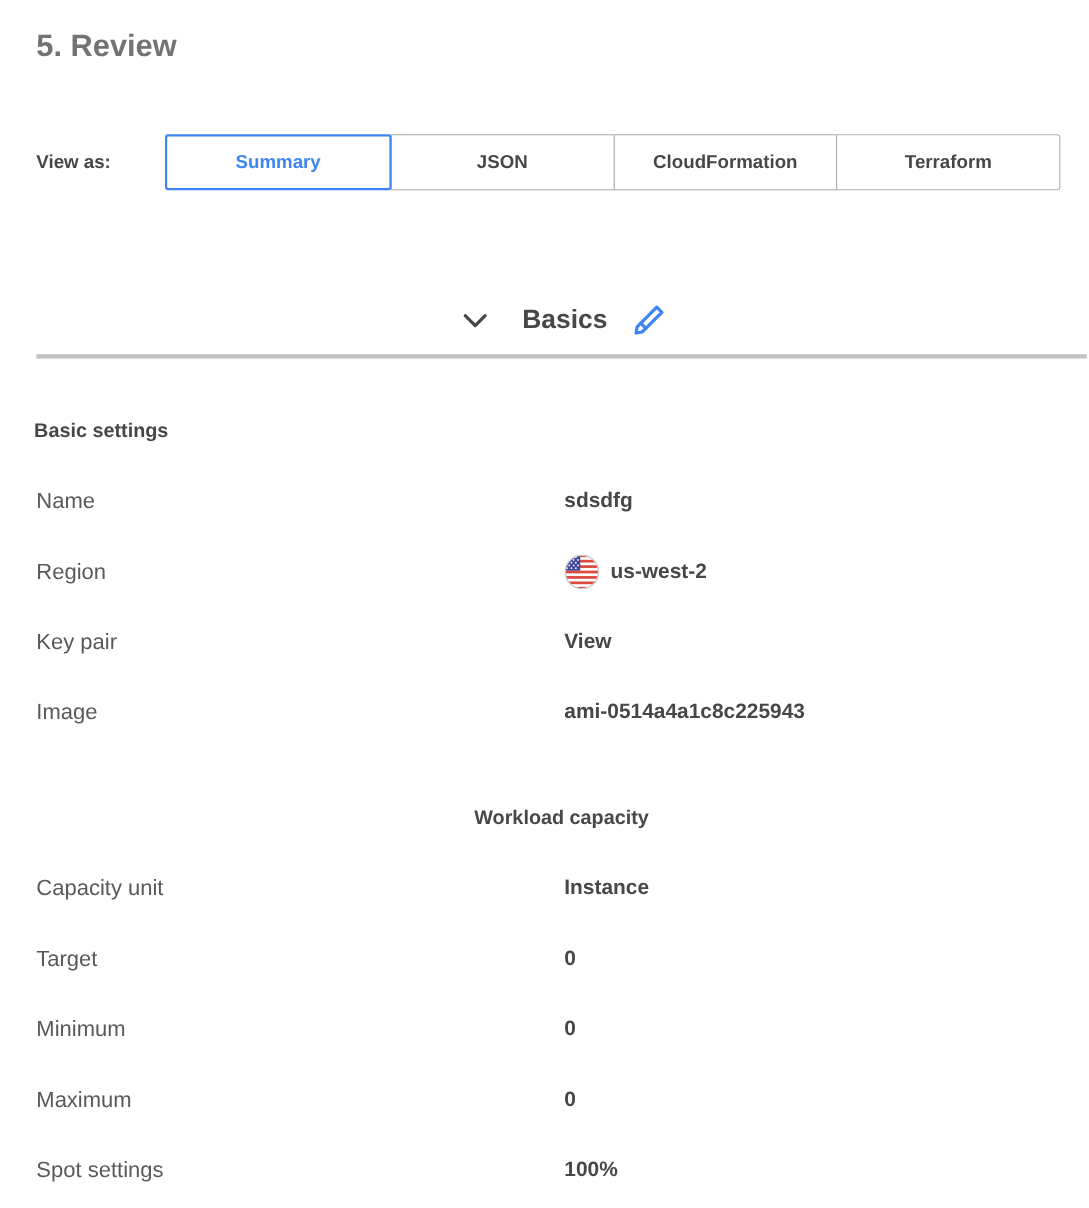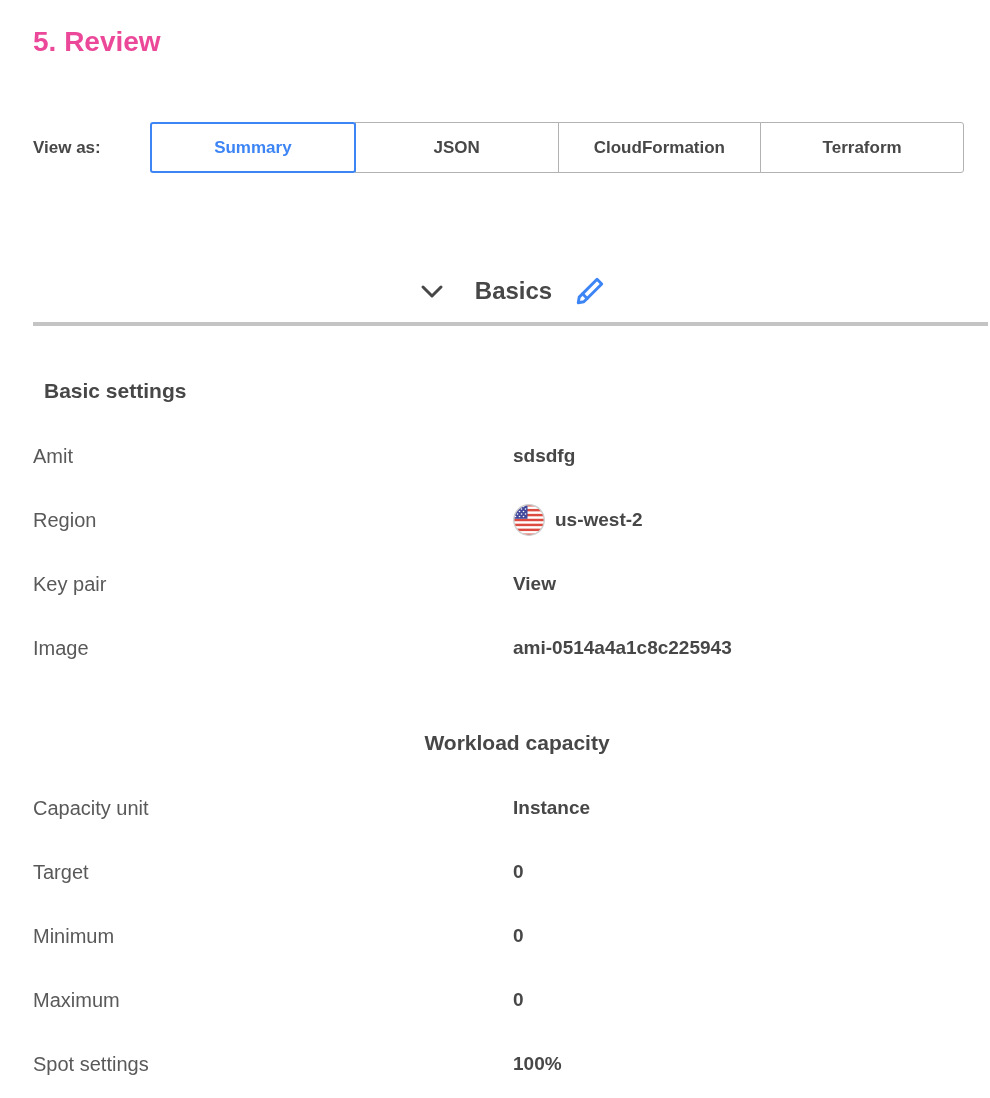--- a/index.html
+++ b/index.html
@@ -15,21 +15,21 @@
   .page {
     position: relative;
     width: 990px;
     height: 1098px;
   }
   .page-title {
     margin: 26px 0 0 33px;
     font-size: 28px;
     font-weight: 700;
     line-height: 32px;
-    color: #ec4899;
+    color: #737373;
   }
   
   .view-as-row {
     margin: 64px 0 0 33px;
     display: flex;
     align-items: stretch;
     height: 51px;
   }
   .view-as-label {
     width: 117px;
@@ -92,22 +92,22 @@
   }
   .edit-btn { margin-left: 22px; }
   .section-divider {
     margin: 9px 0 0 33px;
     width: 955px;
     height: 4px;
     background: #c4c4c4;
   }
   
   .group-heading {
-    margin: 52px 0 0 44px;
-    font-size: 21px;
+    margin: 52px 0 0 31px;
+    font-size: 18px;
     font-weight: 700;
     line-height: 26px;
     color: #474747;
   }
   .group-heading.second { margin-top: 50px; text-align: center; }
   .rows {
     margin: 20px 0 0 33px;
   }
   .row {
     display: grid;
@@ -163,21 +163,21 @@
         </svg>
       </span>
     </button>
   </div>
 
   <div class="section-divider"></div>
 
   <h3 class="group-heading">Basic settings</h3>
   <div class="rows">
     <div class="row">
-      <span class="row-label">Amit</span>
+      <span class="row-label">Name</span>
       <span class="row-value">sdsdfg</span>
     </div>
     <div class="row">
       <span class="row-label">Region</span>
       <span class="row-value">
         <span style="display:flex;">
           <svg width="32" height="32" viewBox="0 0 32 32">
             <defs>
                 <clipPath id="flagClip">
                   <circle cx="16" cy="16" r="15.2"></circle>

